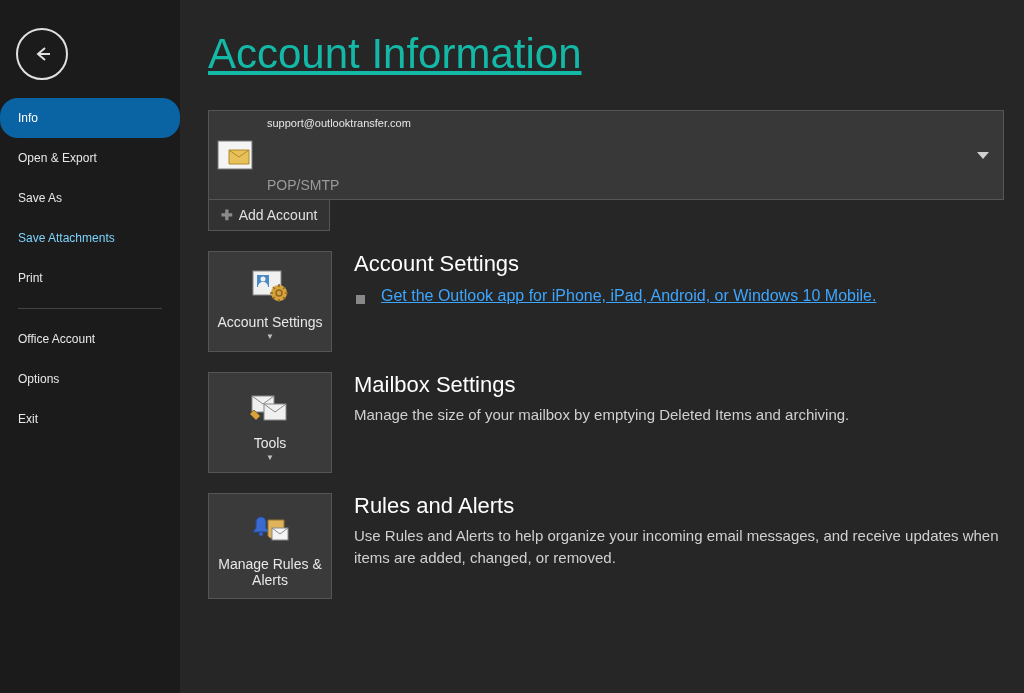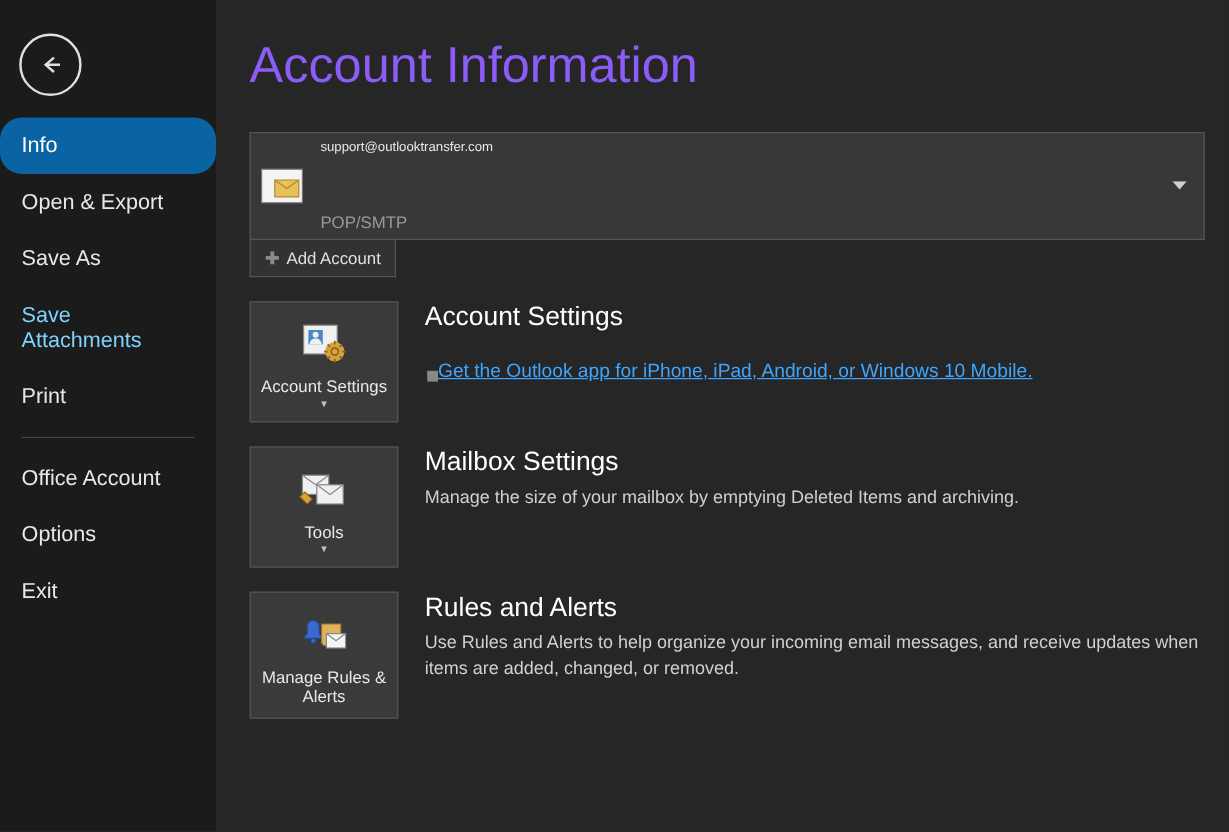--- a/index.html
+++ b/index.html
@@ -32,21 +32,21 @@
       align-items: center;
       justify-content: center;
       cursor: pointer;
     }
     .back-button svg {
       width: 24px;
       height: 24px;
     }
     .sidebar-item {
       padding: 13px 18px;
-      font-size: 18px;
+      font-size: 12px;
       color: #e8e8e8;
       cursor: pointer;
       border-radius: 18px;
     }
     .sidebar-item.selected {
       background: #0a64a4;
       color: #ffffff;
     }
     .sidebar-item.disabled {
       color: #7dd3fc;
@@ -57,22 +57,23 @@
       margin: 10px 18px;
     }
     .content {
       flex: 1;
       padding: 20px 20px 20px 28px;
       overflow: auto;
     }
     .page-title {
       font-size: 42px;
       font-weight: 300;
-      color: #8b5cf6;
+      color: #14b8a6;
       margin: 10px 0 32px 0;
+      text-decoration: underline;
     }
     .account-dropdown {
       display: flex;
       align-items: center;
       background: #383838;
       border: 1px solid #555;
       padding: 6px 14px 6px 8px;
       width: 100%;
       position: relative;
       cursor: pointer;
@@ -162,21 +163,22 @@
       margin-bottom: 6px;
     }
     .section-desc {
       font-size: 15px;
       color: #d0d0d0;
       line-height: 1.45;
     }
     .app-link-row {
       display: flex;
       align-items: center;
-      margin-top: 24px;
+      gap: 16px;
+      margin-top: 10px;
       padding-left: 2px;
     }
     .bullet-square {
       width: 9px;
       height: 9px;
       background: #888;
       margin-top: 6px;
       flex-shrink: 0;
     }
     .outlook-link {

